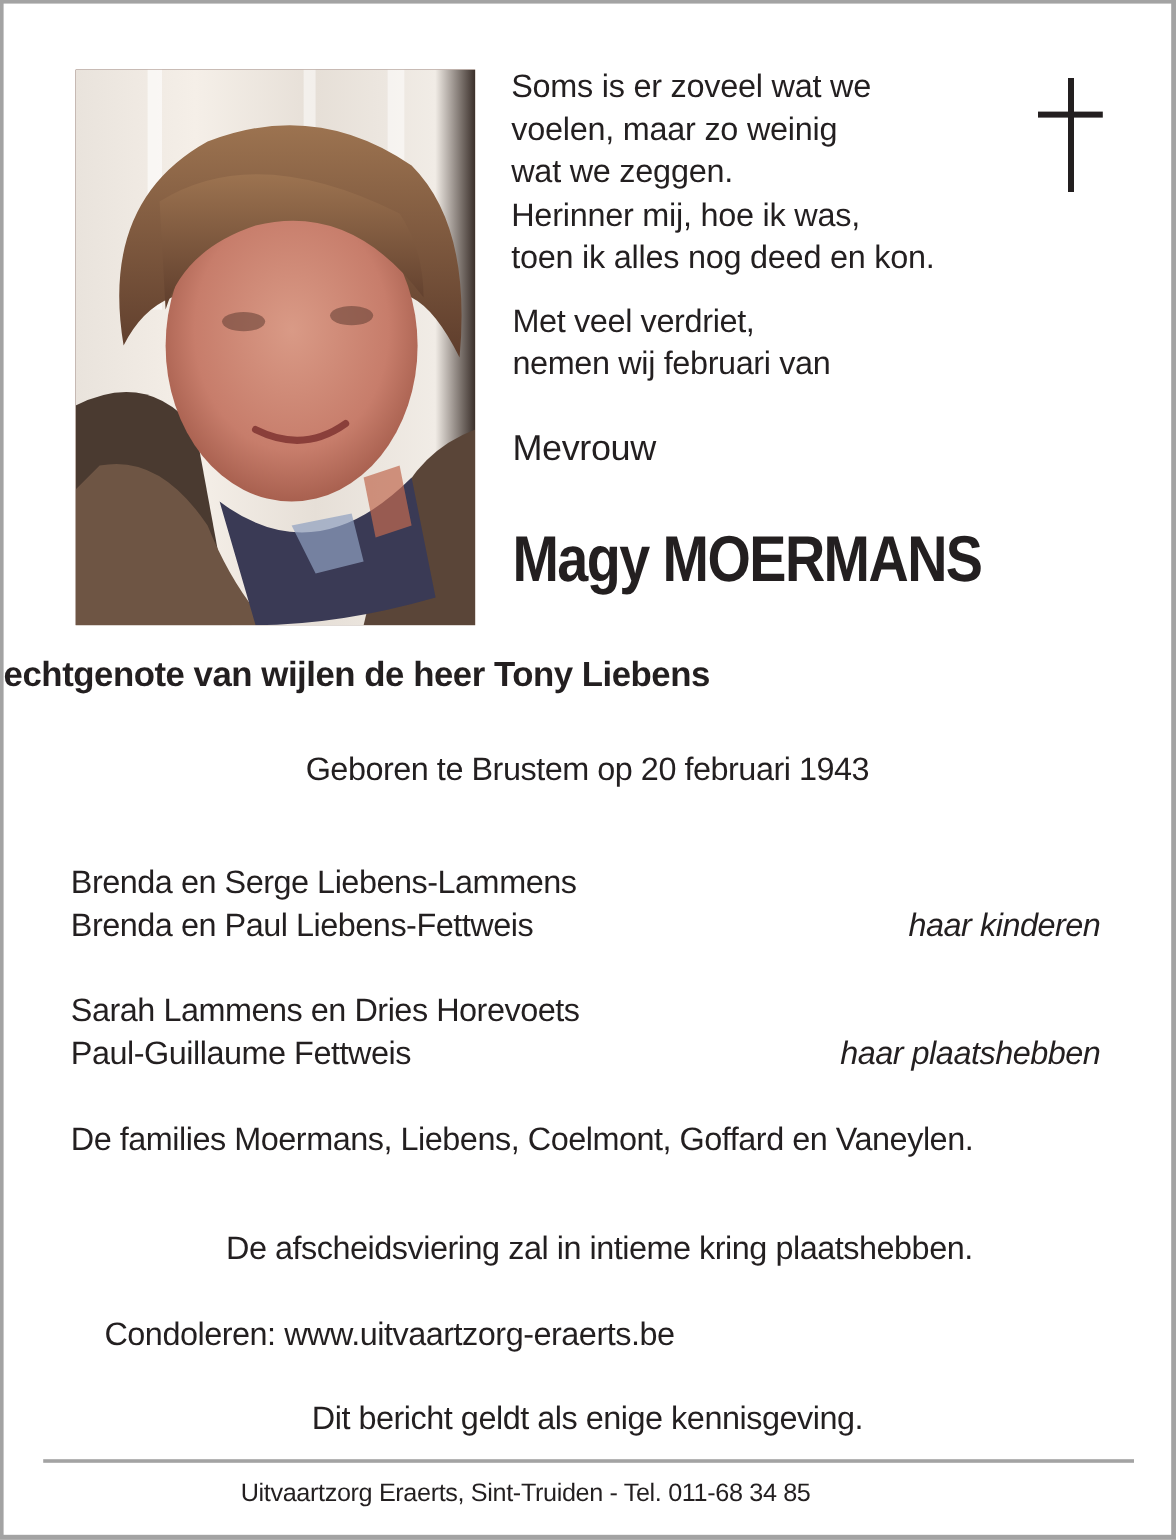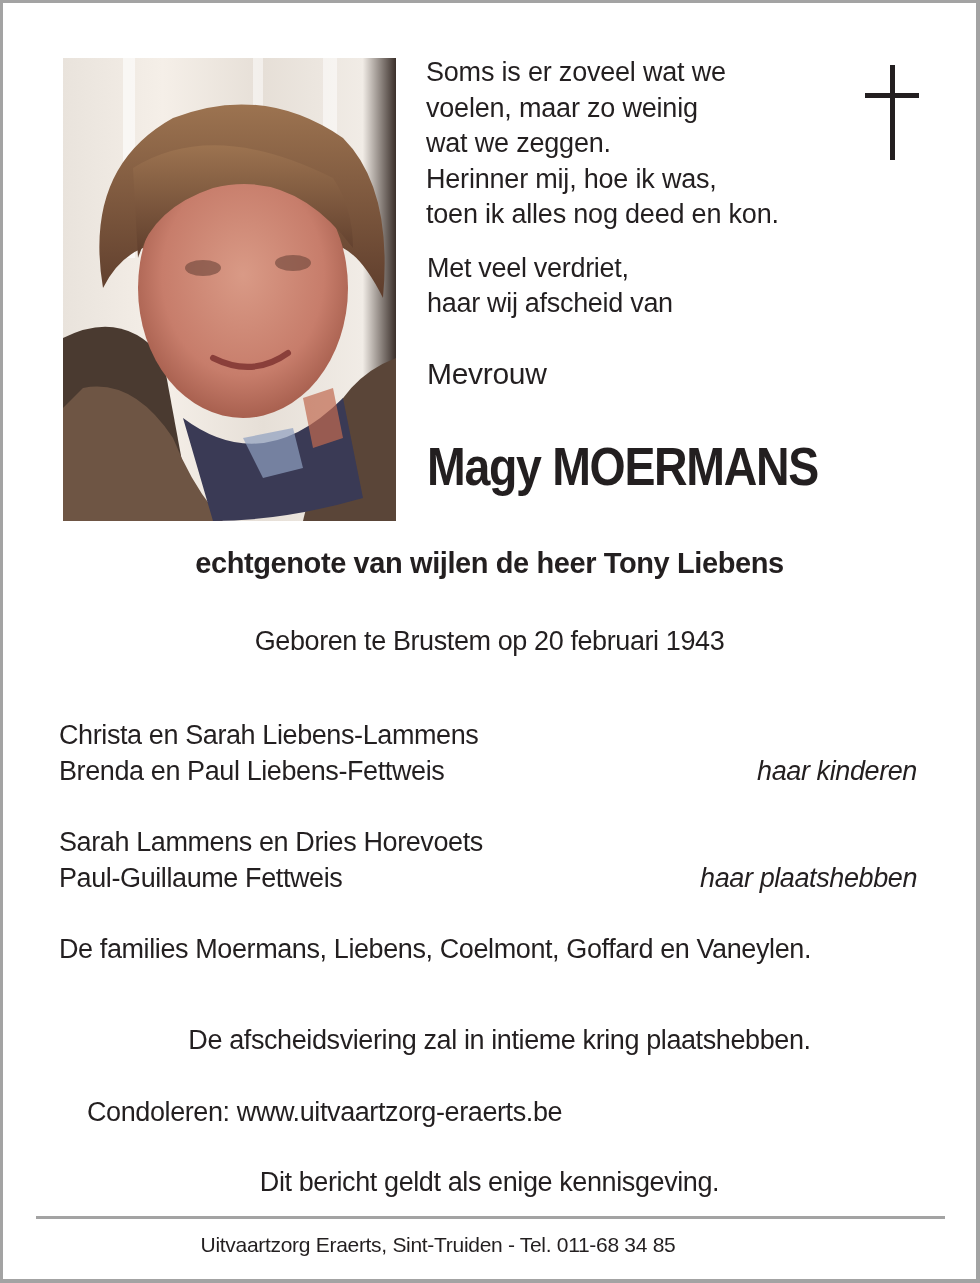--- a/index.html
+++ b/index.html
@@ -26,21 +26,21 @@
     .intro {
       position: absolute; left: 424px; top: 248px; width: 440px;
       font-size: 27px; line-height: 35px; letter-spacing: -0.3px;
     }
     .title { position: absolute; left: 424px; top: 354px; font-size: 30px; letter-spacing: -0.3px; }
     .name {
       position: absolute; left: 424px; top: 432px; font-size: 54px; font-weight: bold;
       letter-spacing: -1.5px; transform: scaleX(0.86); transform-origin: left top; white-space: nowrap;
     }
     .spouse {
-      position: absolute; left: 0; top: 544px; width: 973px; text-align: center;
+      position: absolute; left: 0; top: 544px; width: 973px; 
       font-size: 29px; font-weight: bold; letter-spacing: -0.4px;
     }
     .born {
       position: absolute; left: 0; top: 620px; width: 973px; text-align: center;
       font-size: 27px; line-height: 36px; letter-spacing: -0.4px;
     }
     .group { position: absolute; left: 56px; width: 858px; font-size: 27px; line-height: 35.5px; letter-spacing: -0.4px; }
     .group .row { display: flex; justify-content: space-between; white-space: nowrap; }
     .group .role { font-style: italic; }
     .g1 { top: 715px; }
@@ -104,35 +104,35 @@
     <div>toen ik alles nog deed en kon.</div>
   </div>
 
   <div class="cross">
     <div class="v"></div>
     <div class="h"></div>
   </div>
 
   <div class="intro">
     <div>Met veel verdriet,</div>
-    <div>haar wij afscheid van</div>
+    <div>nemen wij februari van</div>
   </div>
 
   <div class="title">Mevrouw</div>
   <div class="name">Magy MOERMANS</div>
 
   <div class="spouse">echtgenote van wijlen de heer Tony Liebens</div>
 
   <div class="born">
     <div>Geboren te Brustem op 20 februari 1943</div>
   </div>
 
   <div class="group g1">
     <div class="row">
-        <span>Christa en Sarah Liebens-Lammens</span>
+        <span>Brenda en Serge Liebens-Lammens</span>
         <span></span>
       </div>
     <div class="row">
         <span>Brenda en Paul Liebens-Fettweis</span>
         <span class="role">haar kinderen</span>
       </div>
   </div>
 
   <div class="group g2">
     <div class="row">

